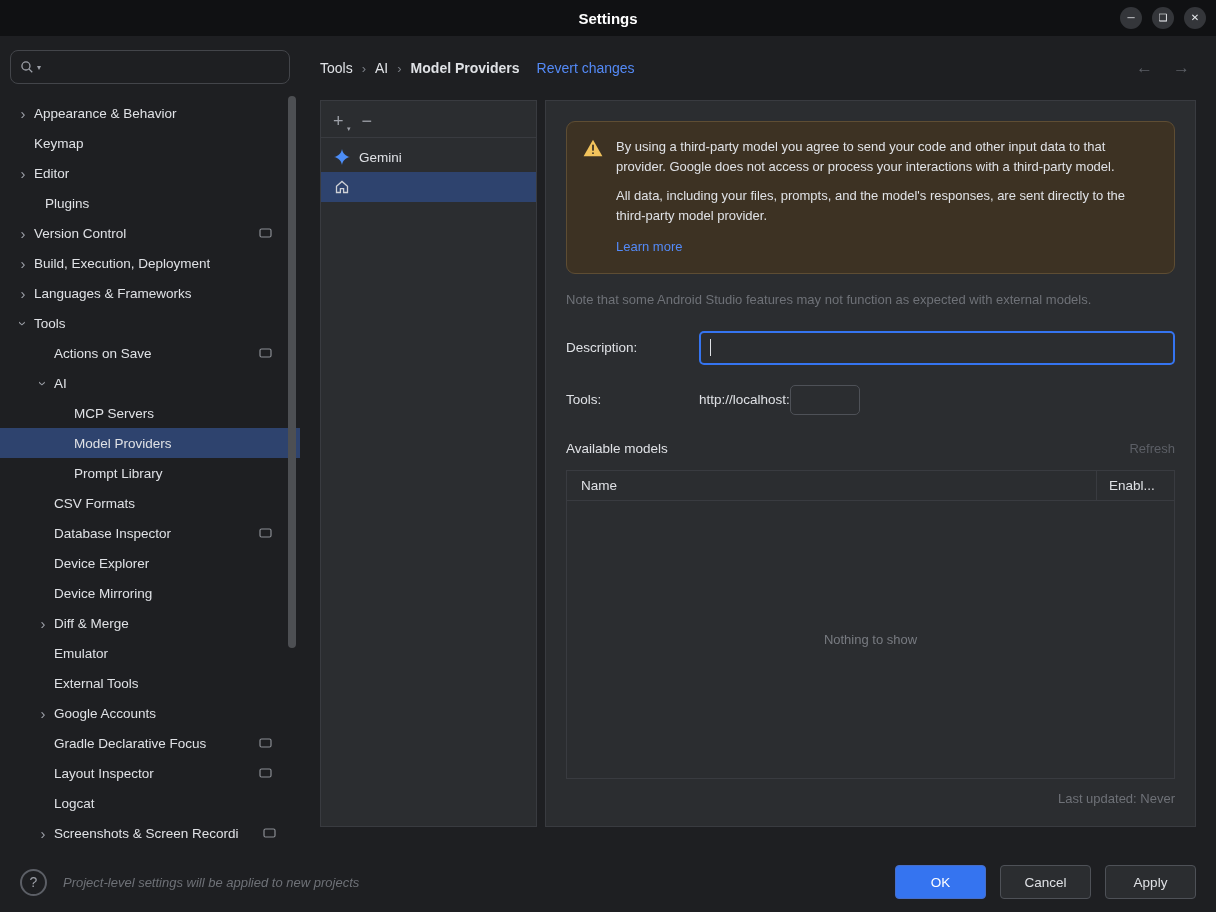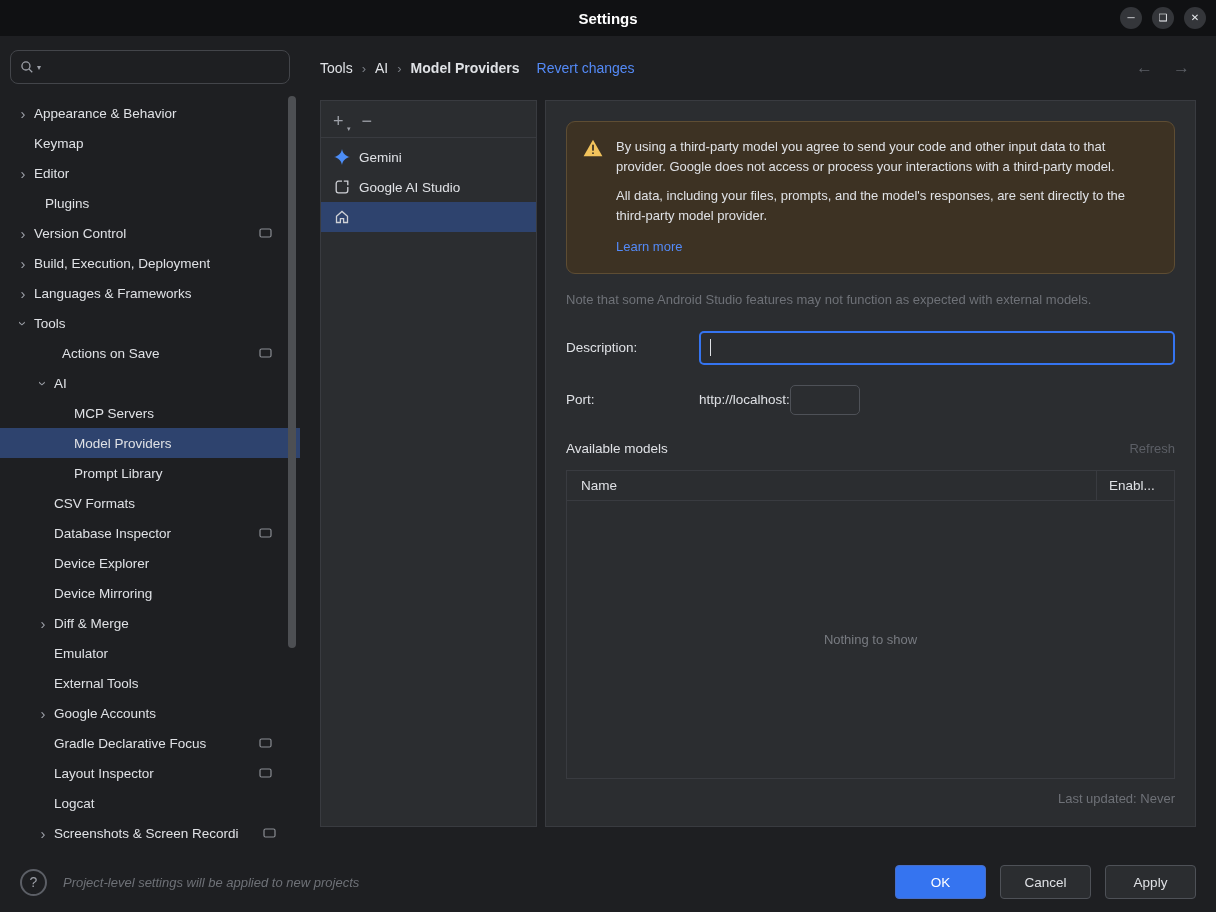--- a/index.html
+++ b/index.html
@@ -167,21 +167,21 @@
           <span class="tree-label">Build, Execution, Deployment</span>
         </div>
         <div class="tree-row" style="padding-left:12px">
           <span class="chev">›</span>
           <span class="tree-label">Languages &amp; Frameworks</span>
         </div>
         <div class="tree-row" style="padding-left:12px">
           <span class="chev open">›</span>
           <span class="tree-label">Tools</span>
         </div>
-        <div class="tree-row" style="padding-left:40px">
+        <div class="tree-row" style="padding-left:32px">
           <span class="chev"></span>
           <span class="tree-label">Actions on Save</span>
           <span class="trail-icon">
             <svg width="13" height="11" viewBox="0 0 13 11" fill="none" stroke="#8a8d93" stroke-width="1.2">
                 <rect x="1" y="1" width="11" height="8" rx="1.5"></rect>
               </svg>
           </span>
         </div>
         <div class="tree-row" style="padding-left:32px">
           <span class="chev open">›</span>
@@ -296,29 +296,20 @@
             <span class="tb-btn">−</span>
           </div>
           <div class="provider-list">
             <div class="provider-row">
               <span style="display:flex;">
                 <svg width="16" height="16" viewBox="0 0 16 16">
                     <path d="M8 0 C8.6 4.2 11.8 7.4 16 8 C11.8 8.6 8.6 11.8 8 16 C7.4 11.8 4.2 8.6 0 8 C4.2 7.4 7.4 4.2 8 0 Z" fill="#4c8df6"></path>
                   </svg>
               </span>
               <span class="provider-label">Gemini</span>
-            </div>
-            <div class="provider-row">
-              <span style="display:flex;">
-                <svg width="16" height="16" viewBox="0 0 16 16" fill="none" stroke="#cfd1d6" stroke-width="1.3">
-                    <path d="M8 2.2 H4.4 A2.2 2.2 0 0 0 2.2 4.4 V11.6 A2.2 2.2 0 0 0 4.4 13.8 H11.6 A2.2 2.2 0 0 0 13.8 11.6 V8"></path>
-                    <path d="M9.8 2.2 H13.8 V6.2"></path>
-                  </svg>
-              </span>
-              <span class="provider-label">Google AI Studio</span>
             </div>
             <div class="provider-row selected">
               <span style="display:flex;">
                 <svg width="16" height="16" viewBox="0 0 16 16" fill="none" stroke="#cfd1d6" stroke-width="1.3">
                     <path d="M2.5 7.3 L8 2.4 L13.5 7.3 V13.5 H9.6 V9.6 H6.4 V13.5 H2.5 Z"></path>
                   </svg>
               </span>
               <span class="provider-label"></span>
             </div>
           </div>
@@ -344,21 +335,21 @@
           <div class="note">Note that some Android Studio features may not function as expected with external models.</div>
 
           <div class="form-row description-row">
             <span class="form-label">Description:</span>
             <div class="desc-input">
               <span class="caret"></span>
             </div>
           </div>
 
           <div class="form-row port-row">
-            <span class="form-label">Port:</span>
+            <span class="form-label">Tools:</span>
             <span class="port-prefix">http://localhost:</span>
             <input class="port-input" style="">
           </div>
 
           <div class="models-header">
             <span class="models-title">Available models</span>
             <span class="refresh-label">Refresh</span>
           </div>
 
           <div class="models-table">

